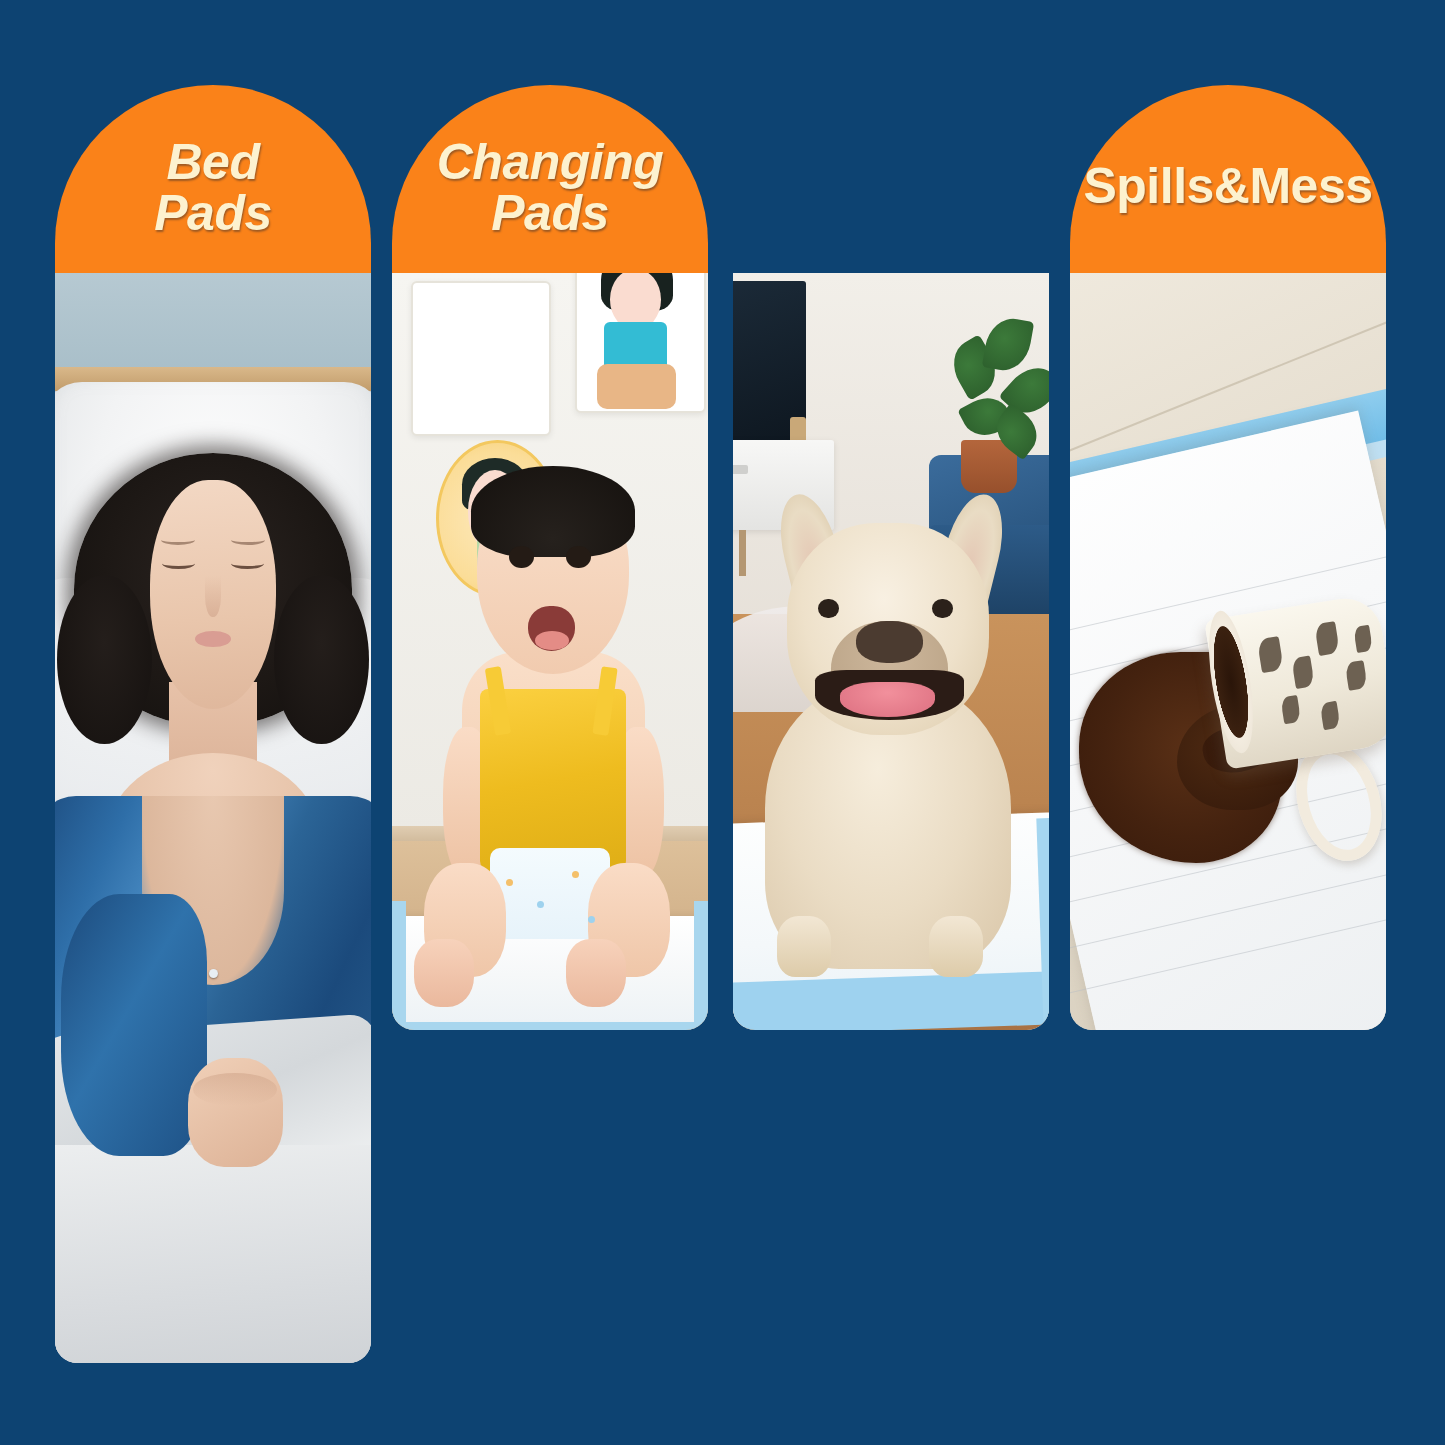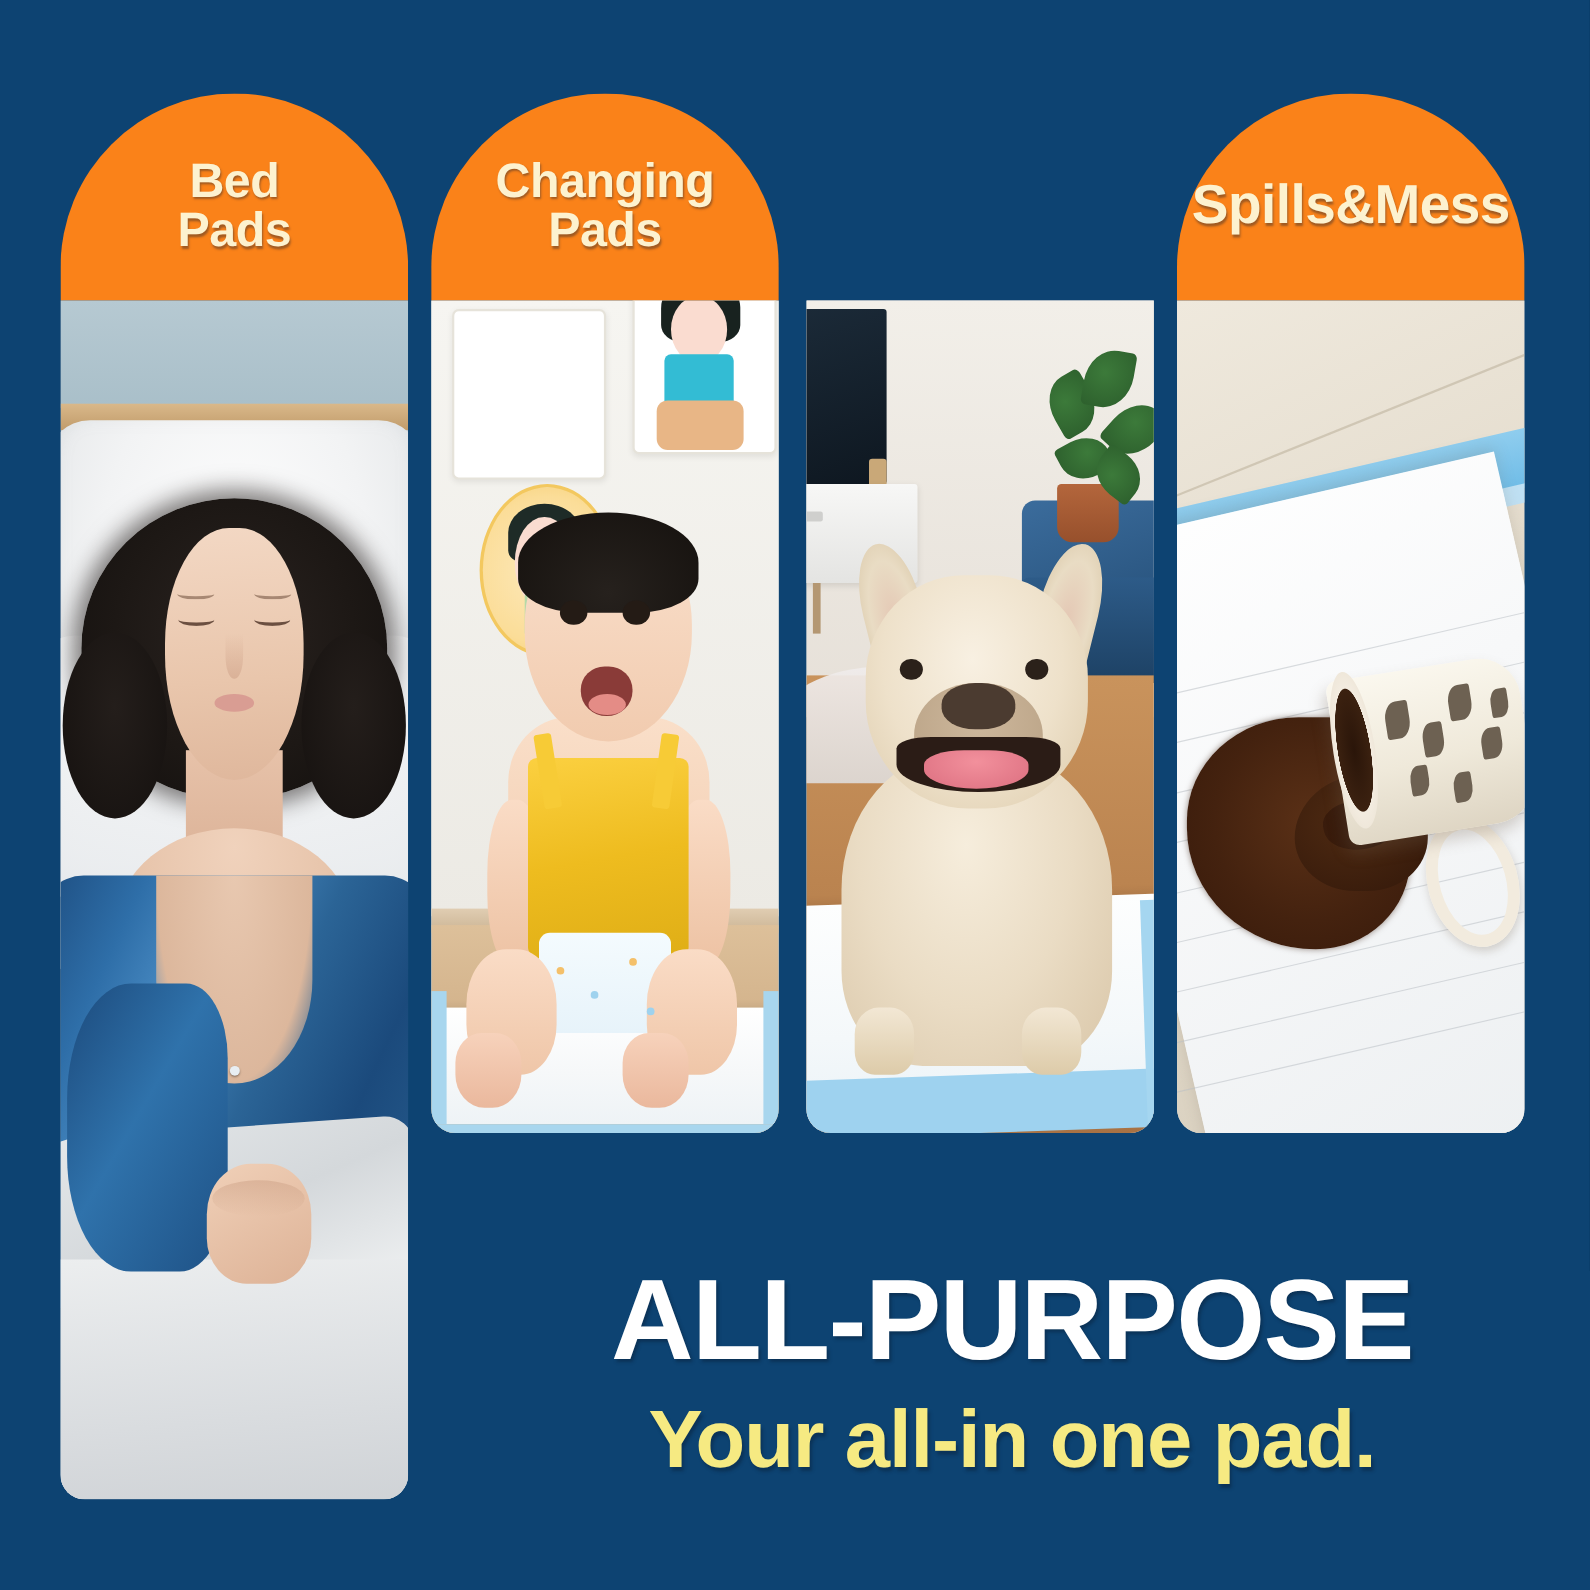--- a/index.html
+++ b/index.html
@@ -38,21 +38,21 @@
   }
   .panel-header-label {
     color: #fdf2cf;
     font-weight: bold;
     text-align: center;
     line-height: 1.02;
     letter-spacing: -0.5px;
     text-shadow: 1px 2px 2px rgba(20,30,50,0.40);
     white-space: pre-line;
   }
-  .panel-header-label.two-line { font-size: 44px; margin-top: 18px; }
+  .panel-header-label.two-line { font-size: 50px; margin-top: 18px; font-style: italic; }
   .panel-header-label.one-line { font-size: 50px; margin-top: 14px; white-space: nowrap; }
 
   .panel-photo {
     position: absolute;
     left: 0;
     top: 188px;
     width: 100%;
     bottom: 0;
     overflow: hidden;
     z-index: 1;
@@ -739,18 +739,14 @@
           <div class="sp-floral" style="left:76%; top:42%; width:11%; height:19%;"></div>
           <div class="sp-floral" style="left:36%; top:58%; width:10%; height:18%;"></div>
           <div class="sp-floral" style="left:58%; top:66%; width:10%; height:18%;"></div>
           <div class="sp-floral" style="left:84%; top:20%; width:9%; height:17%;"></div>
         </div>
         <div class="sp-mug-rim"></div>
       </div>
     </div>
   </div>
 
-  <div class="headline-block">
-    <div class="headline-main">ALL-PURPOSE</div>
-    <div class="headline-sub">Your all-in one pad.</div>
-  </div>
 
 </div>
 
 </body></html>

